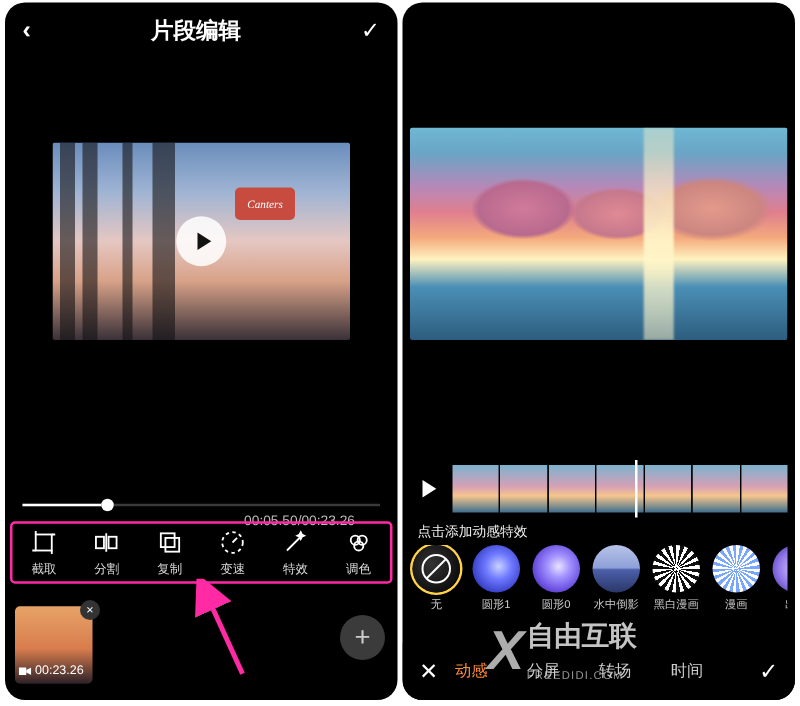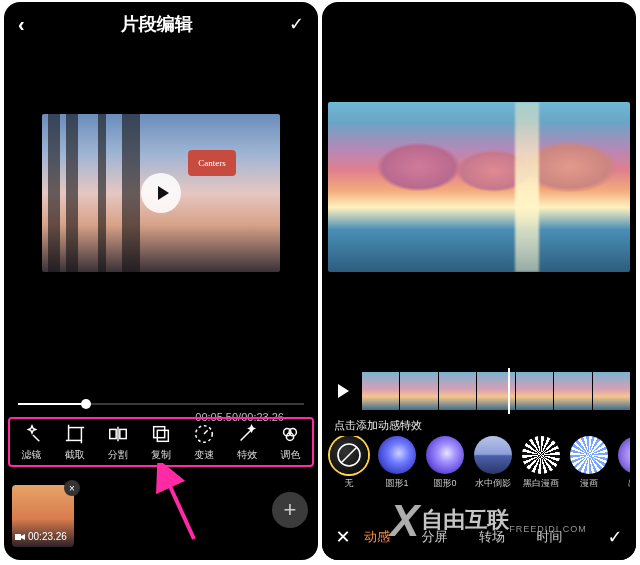--- a/index.html
+++ b/index.html
@@ -10,21 +10,21 @@
   
   .l-header{display:flex;align-items:center;justify-content:space-between;padding:10px 14px 8px 14px}
   .l-back{font-size:20px;font-weight:600}
   .l-title{font-size:18px;font-weight:700}
   .l-check{font-size:18px}
   .l-preview{margin:70px 38px 0 38px;height:158px;border-radius:2px;position:relative;overflow:hidden}
   .sky1{position:absolute;inset:0;background:linear-gradient(180deg,#6a8dbb 0%,#9fb4d4 25%,#e5c7c2 50%,#d8a288 70%,#3a3138 100%)}
   .palm{position:absolute;bottom:0;width:12px;height:100%;background:rgba(20,18,20,0.6)}
   .play-btn{position:absolute;left:50%;top:50%;transform:translate(-50%,-50%);width:40px;height:40px;border-radius:50%;background:rgba(255,255,255,0.85);display:flex;align-items:center;justify-content:center}
   .play-btn svg{margin-left:3px}
-  .sign{position:absolute;right:44px;top:36px;width:48px;height:26px;background:#c84b3f;border-radius:4px;display:flex;align-items:center;justify-content:center;font-size:9px;font-family:cursive;color:#fff}
+  .sign{position:absolute;right:44px;top:36px;width:48px;height:26px;background:#c84b3f;border-radius:4px;display:flex;align-items:center;justify-content:center;font-size:9px;font-style:italic;font-family:cursive;color:#fff}
   .l-time{position:absolute;right:34px;top:409px;font-size:11px;color:#bbb}
   .l-slider{position:absolute;left:14px;right:14px;top:401px;height:2px;background:#3a3a3a}
   .l-slider::before{content:"";position:absolute;left:0;width:22%;height:2px;background:#fff}
   .l-knob{position:absolute;left:22%;top:-4px;width:10px;height:10px;border-radius:50%;background:#fff}
   .toolbar{position:absolute;left:4px;right:4px;top:415px;border:2px solid #ff2aa4;border-radius:4px;display:flex;padding:4px 0 3px 0}
   .tool{flex:1;display:flex;flex-direction:column;align-items:center;gap:3px;min-width:0}
   .tool .ico{width:22px;height:22px;display:flex;align-items:center;justify-content:center}
   .tool .lbl{font-size:10px;color:#ddd;white-space:nowrap}
   .arrow{position:absolute;left:150px;top:461px;pointer-events:none}
   .thumb{position:absolute;left:8px;top:483px;width:62px;height:62px;border-radius:4px;overflow:hidden;background:linear-gradient(180deg,#e7a367 0%,#d87c4d 55%,#2c2128 100%)}
@@ -46,21 +46,21 @@
   .fx{display:flex;flex-direction:column;align-items:center;gap:3px;width:42px;flex:0 0 42px}
   .fx .circ{width:38px;height:38px;border-radius:50%;background:#222;overflow:hidden;position:relative}
   .fx .lbl{font-size:9px;color:#ccc;white-space:nowrap}
   .fx.sel .circ{box-shadow:0 0 0 2px #ffd24a}
   .tabs{position:absolute;left:0;right:0;bottom:0;height:46px;display:flex;align-items:center;background:#000}
   .tabs .tab{flex:1;text-align:left;font-size:13px;color:#ccc}
   .tabs .tab.active{color:#ff8a3a}
   .tabs .x,.tabs .ok{width:42px;text-align:center;font-size:18px;color:#fff}
   .watermark{position:absolute;left:390px;top:496px;pointer-events:none;display:flex;align-items:center;gap:4px}
   .watermark .wm-x{font-size:44px;font-style:italic;font-weight:900;color:rgba(240,240,240,0.72);letter-spacing:-2px;text-shadow:1px 1px 0 rgba(0,0,0,0.4)}
-  .watermark .wm-t{display:flex;flex-direction:row;line-height:1}
+  .watermark .wm-t{display:flex;flex-direction:column;line-height:1}
   .watermark .wm-t span:first-child{font-size:22px;font-weight:800;color:rgba(245,245,245,0.8);text-shadow:1px 1px 0 rgba(0,0,0,0.35)}
   .watermark .wm-t span:last-child{font-size:9px;color:rgba(210,210,210,0.7);letter-spacing:1px;margin-top:16px}
   svg{display:block}
 </style>
 </head>
 <body>
 
 <div class="stage">
 
   <div class="phone phone-left">
@@ -89,29 +89,20 @@
     </div>
     <div class="l-slider">
       <div class="l-knob"></div>
     </div>
 
     <div class="toolbar">
 
       <div class="tool">
         <span class="ico">
             <svg width="22" height="22" viewBox="0 0 24 24" fill="none" stroke="#fff" stroke-width="1.6">
-              <path d="M12 3l1.2 2.8L16 7l-2.8 1.2L12 11l-1.2-2.8L8 7l2.8-1.2z"></path>
-              <path d="M13 13l7 7"></path>
-            </svg>
-          </span>
-        <span class="lbl">滤镜</span>
-      </div>
-      <div class="tool">
-        <span class="ico">
-            <svg width="22" height="22" viewBox="0 0 24 24" fill="none" stroke="#fff" stroke-width="1.6">
               <rect x="5" y="5" width="14" height="14"></rect>
               <path d="M5 2v3M19 22v-3M2 19h3M22 5h-3"></path>
             </svg>
           </span>
         <span class="lbl">截取</span>
       </div>
       <div class="tool">
         <span class="ico">
             <svg width="22" height="22" viewBox="0 0 24 24" fill="none" stroke="#fff" stroke-width="1.6">
               <rect x="3" y="7" width="7" height="10"></rect>

